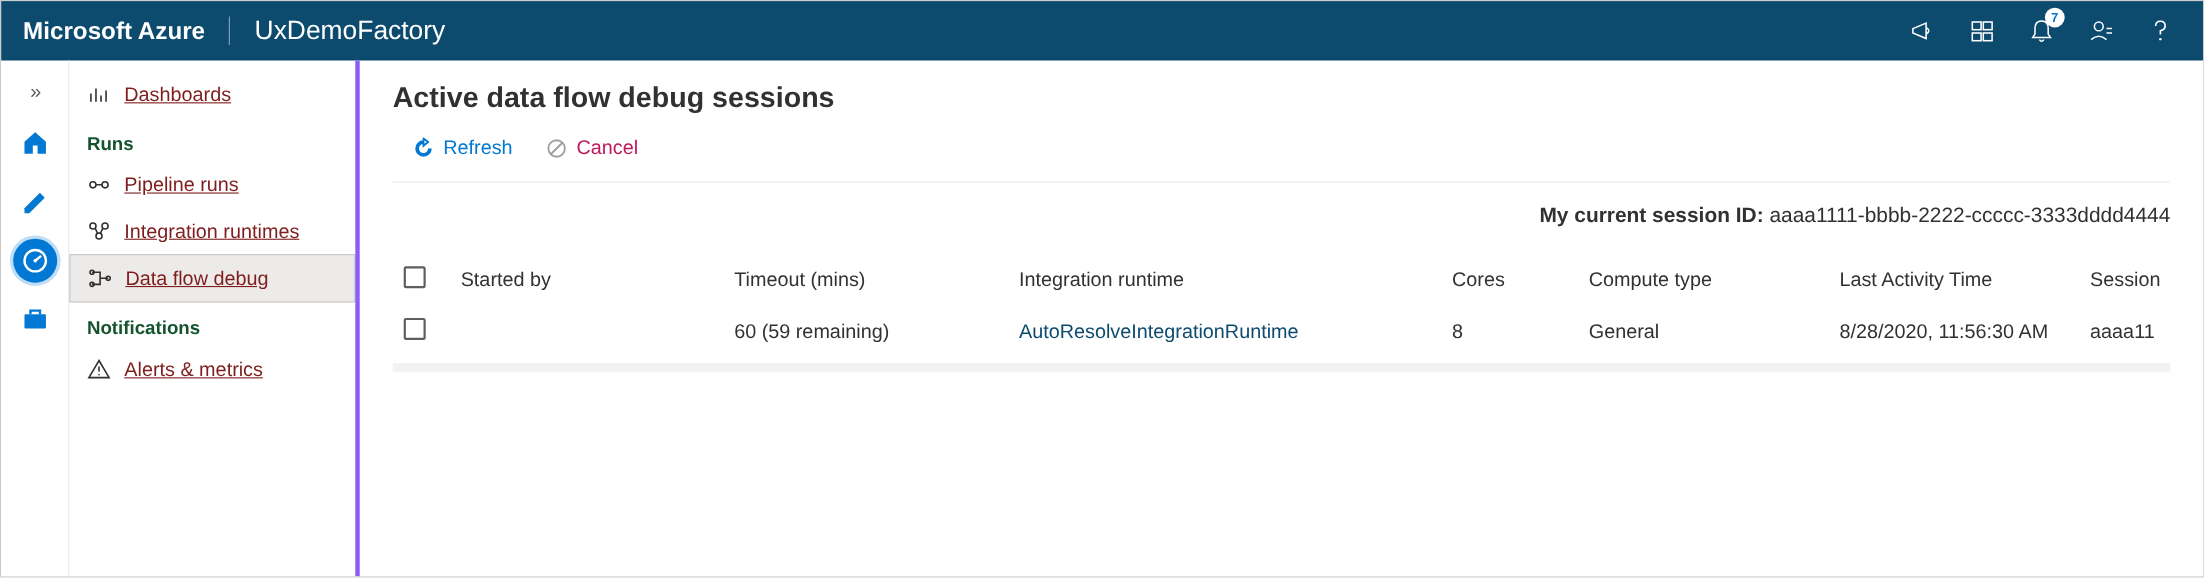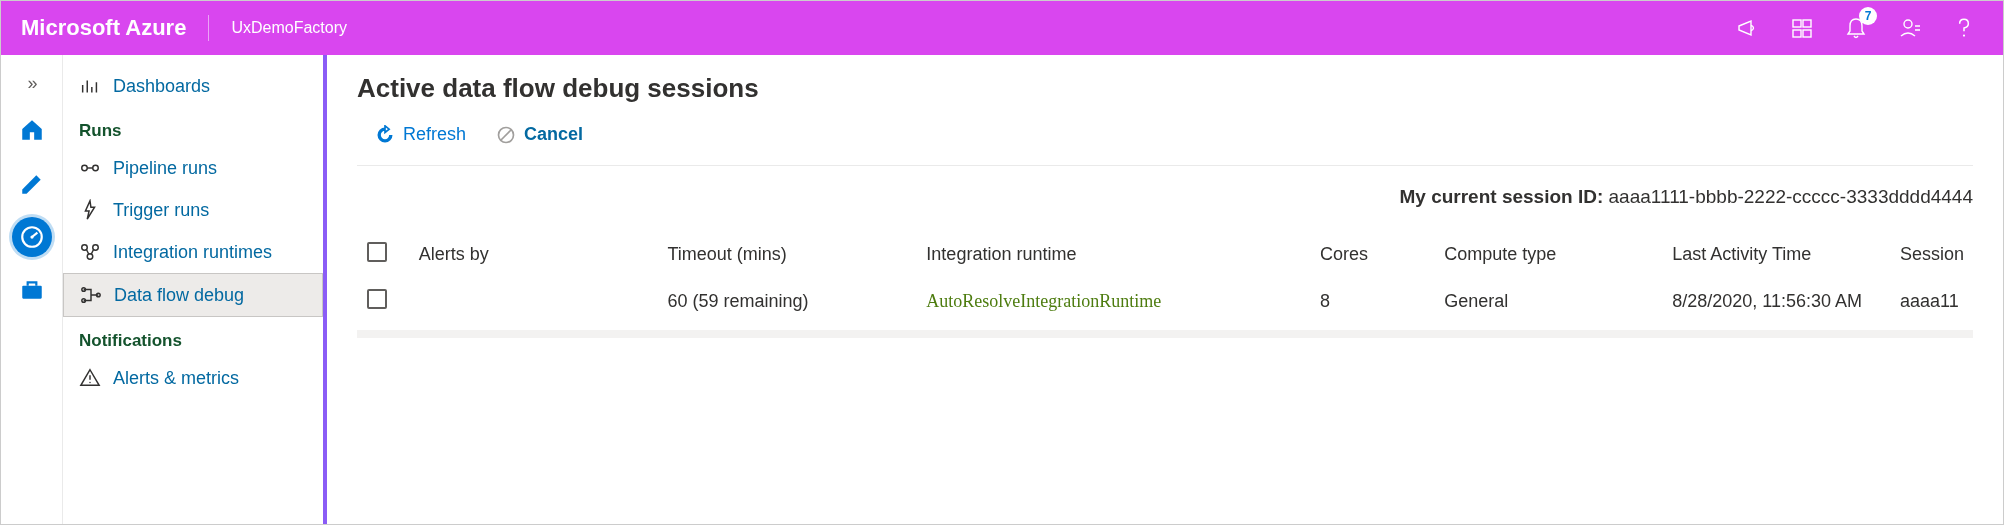--- a/index.html
+++ b/index.html
@@ -1,66 +1,66 @@
 <!DOCTYPE html>
 <html><head>
 <meta charset="utf-8">
 <style>
   * { box-sizing: border-box; margin: 0; padding: 0; }
   body { font-family: "Segoe UI", Arial, sans-serif; font-size: 17px; color: #323130; background: #fff; width: 2004px; height: 525px; overflow: hidden; border: 1px solid #ccc;}
   
   
-  .topbar { height: 54px; background: #d946ef; color: #fff; display: flex; align-items: center; padding: 0 12px 0 20px; }
+  .topbar { height: 54px; background: #0c4a6e; color: #fff; display: flex; align-items: center; padding: 0 12px 0 20px; }
   .brand { font-weight: 600; font-size: 22px; padding-right: 22px; border-right: 1px solid rgba(255,255,255,0.5); }
-  .tenant { font-size: 16px; padding-left: 22px; text-align: center; }
+  .tenant { font-size: 24px; padding-left: 22px; text-align: center; }
   .topbar .spacer { flex: 1; }
   .topbar .tb-icon { width: 54px; height: 54px; display:flex; align-items:center; justify-content:center; cursor:pointer; position:relative; }
   .topbar .tb-icon svg { stroke:#fff; fill:none; stroke-width:1.4; }
   .badge { position:absolute; top:6px; right:6px; background:#fff; color:#0078d4; font-size:12px; border-radius:50%; width:18px; height:18px; display:flex; align-items:center; justify-content:center; font-weight:600;}
   
   
   .body { display:flex; height: calc(100% - 54px); }
   .rail { width: 62px; border-right: 1px solid #eaeaea; display:flex; flex-direction:column; align-items:center; padding-top:8px; }
   .rail .expand { font-size: 18px; letter-spacing:-2px; height:40px;display:flex;align-items:center; justify-content:center; width:100%; cursor:pointer; color:#605e5c;}
   .rail .r-icon { width:42px; height:42px; margin:6px 0; display:flex; align-items:center; justify-content:center; border-radius:6px; cursor:pointer;}
   .rail .r-icon svg { width:26px; height:26px; }
   .rail .r-home svg { fill:#0078d4; }
   .rail .r-pencil svg { fill:#0078d4; }
   .rail .r-gauge { background:#0078d4; border-radius:50%; width:40px; height:40px; box-shadow: 0 0 0 3px rgba(0,120,212,0.25);}
   .rail .r-gauge svg { stroke:#fff; fill:none; stroke-width:2; }
   .rail .r-tool svg { fill:#0078d4; }
   
   
   .sidebar { width: 260px; border-right: 0; padding: 10px 0; }
-  .sidebar .item { display:flex; align-items:center; gap:12px; padding: 10px 16px; cursor:pointer; color:#0369a1; font-size:18px;}
+  .sidebar .item { display:flex; align-items:center; gap:12px; padding: 10px 16px; cursor:pointer; color:#7f1d1d; font-size:18px;text-decoration:underline;}
   .sidebar .section { padding: 14px 16px 6px; font-weight:600; font-size:17px; color:#14532d;}
   .sidebar .item.selected { background:#edebe9; border:1px solid #c8c6c4; }
   .sidebar .micon { width:22px; height:22px; display:flex; align-items:center; justify-content:center; }
   .sidebar .micon svg { stroke:#323130; fill:none; stroke-width:1.6; width:22px; height:22px;}
   
   
   .main { flex:1; padding: 18px 30px; border-left:4px solid #8b5cf6; overflow:hidden;}
   h1.page-title { font-size: 26px; font-weight:600; margin-bottom: 16px; }
   .toolbar { display:flex; gap: 30px; padding: 4px 0 16px 18px; align-items:center;}
   .tbtn { display:flex; align-items:center; gap:8px; cursor:pointer; font-size:18px;}
   .tbtn.refresh { color:#0078d4; }
-  .tbtn.cancel { color:#0369a1; cursor:default;font-weight:bold; }
+  .tbtn.cancel { color:#be185d; cursor:default; }
   .tbtn svg { width:20px; height:20px; }
   .refresh svg { stroke:#0078d4; fill:none; stroke-width:2;}
   .cancel svg { stroke:#a19f9d; fill:none; stroke-width:2;}
   
   .divider { border-top:1px solid #eaeaea; margin: 4px 0 18px; }
   
   .session-line { font-size:19px; padding: 2px 0 26px 20px; text-align: right;}
   .session-line .lbl { font-weight:600; }
   
   table.data { width:100%; border-collapse:collapse; font-size:18px; table-layout:fixed;}
   table.data th { text-align:left; font-weight:400; color:#323130; padding: 8px 10px; white-space:nowrap;}
   table.data td { padding: 14px 10px; white-space:nowrap; overflow:hidden;}
-  table.data .link { color:#4d7c0f; cursor:pointer;font-family:Liberation Serif, serif;}
+  table.data .link { color:#0c4a6e; cursor:pointer;}
   .chk { width:20px; height:20px; border:2px solid #605e5c; border-radius:2px; display:inline-block; background:#fff;}
   .scrollpad { height:8px; background:#f3f2f1; margin-top:2px;}
   col.c-chk { width:50px;}
   col.c-started { width:240px;}
   col.c-timeout { width:250px;}
   col.c-ir { width:380px;}
   col.c-cores { width:120px;}
   col.c-ct { width:220px;}
   col.c-last { width:220px;}
   col.c-sess { width:80px;}
@@ -147,28 +147,20 @@
     <div class="section">Runs</div>
     <div class="item">
       <span class="micon">
           <svg viewBox="0 0 24 24">
             <circle cx="6" cy="12" r="3"></circle>
             <circle cx="18" cy="12" r="3"></circle>
             <path d="M9 12 L15 12"></path>
           </svg>
         </span>
       <span>Pipeline runs</span>
-    </div>
-    <div class="item">
-      <span class="micon">
-          <svg viewBox="0 0 24 24">
-            <path d="M12 2 L7 13 L11 13 L9 22 L17 9 L13 9 Z"></path>
-          </svg>
-        </span>
-      <span>Trigger runs</span>
     </div>
     <div class="item">
       <span class="micon">
           <svg viewBox="0 0 24 24">
             <circle cx="6" cy="7" r="3"></circle>
             <circle cx="18" cy="7" r="3"></circle>
             <circle cx="12" cy="17" r="3"></circle>
             <path d="M8 9 L11 15 M16 9 L13 15"></path>
           </svg>
         </span>
@@ -228,21 +220,21 @@
           <col class="c-timeout">
           <col class="c-ir">
           <col class="c-cores">
           <col class="c-ct">
           <col class="c-last">
           <col class="c-sess">
       </colgroup>
       <thead>
         <tr>
           <th><span class="chk"></span></th>
-          <th>Alerts by</th>
+          <th>Started by</th>
           <th>Timeout (mins)</th>
           <th>Integration runtime</th>
           <th>Cores</th>
           <th>Compute type</th>
           <th>Last Activity Time</th>
           <th>Session</th>
         </tr>
       </thead>
       <tbody>
         <tr>

